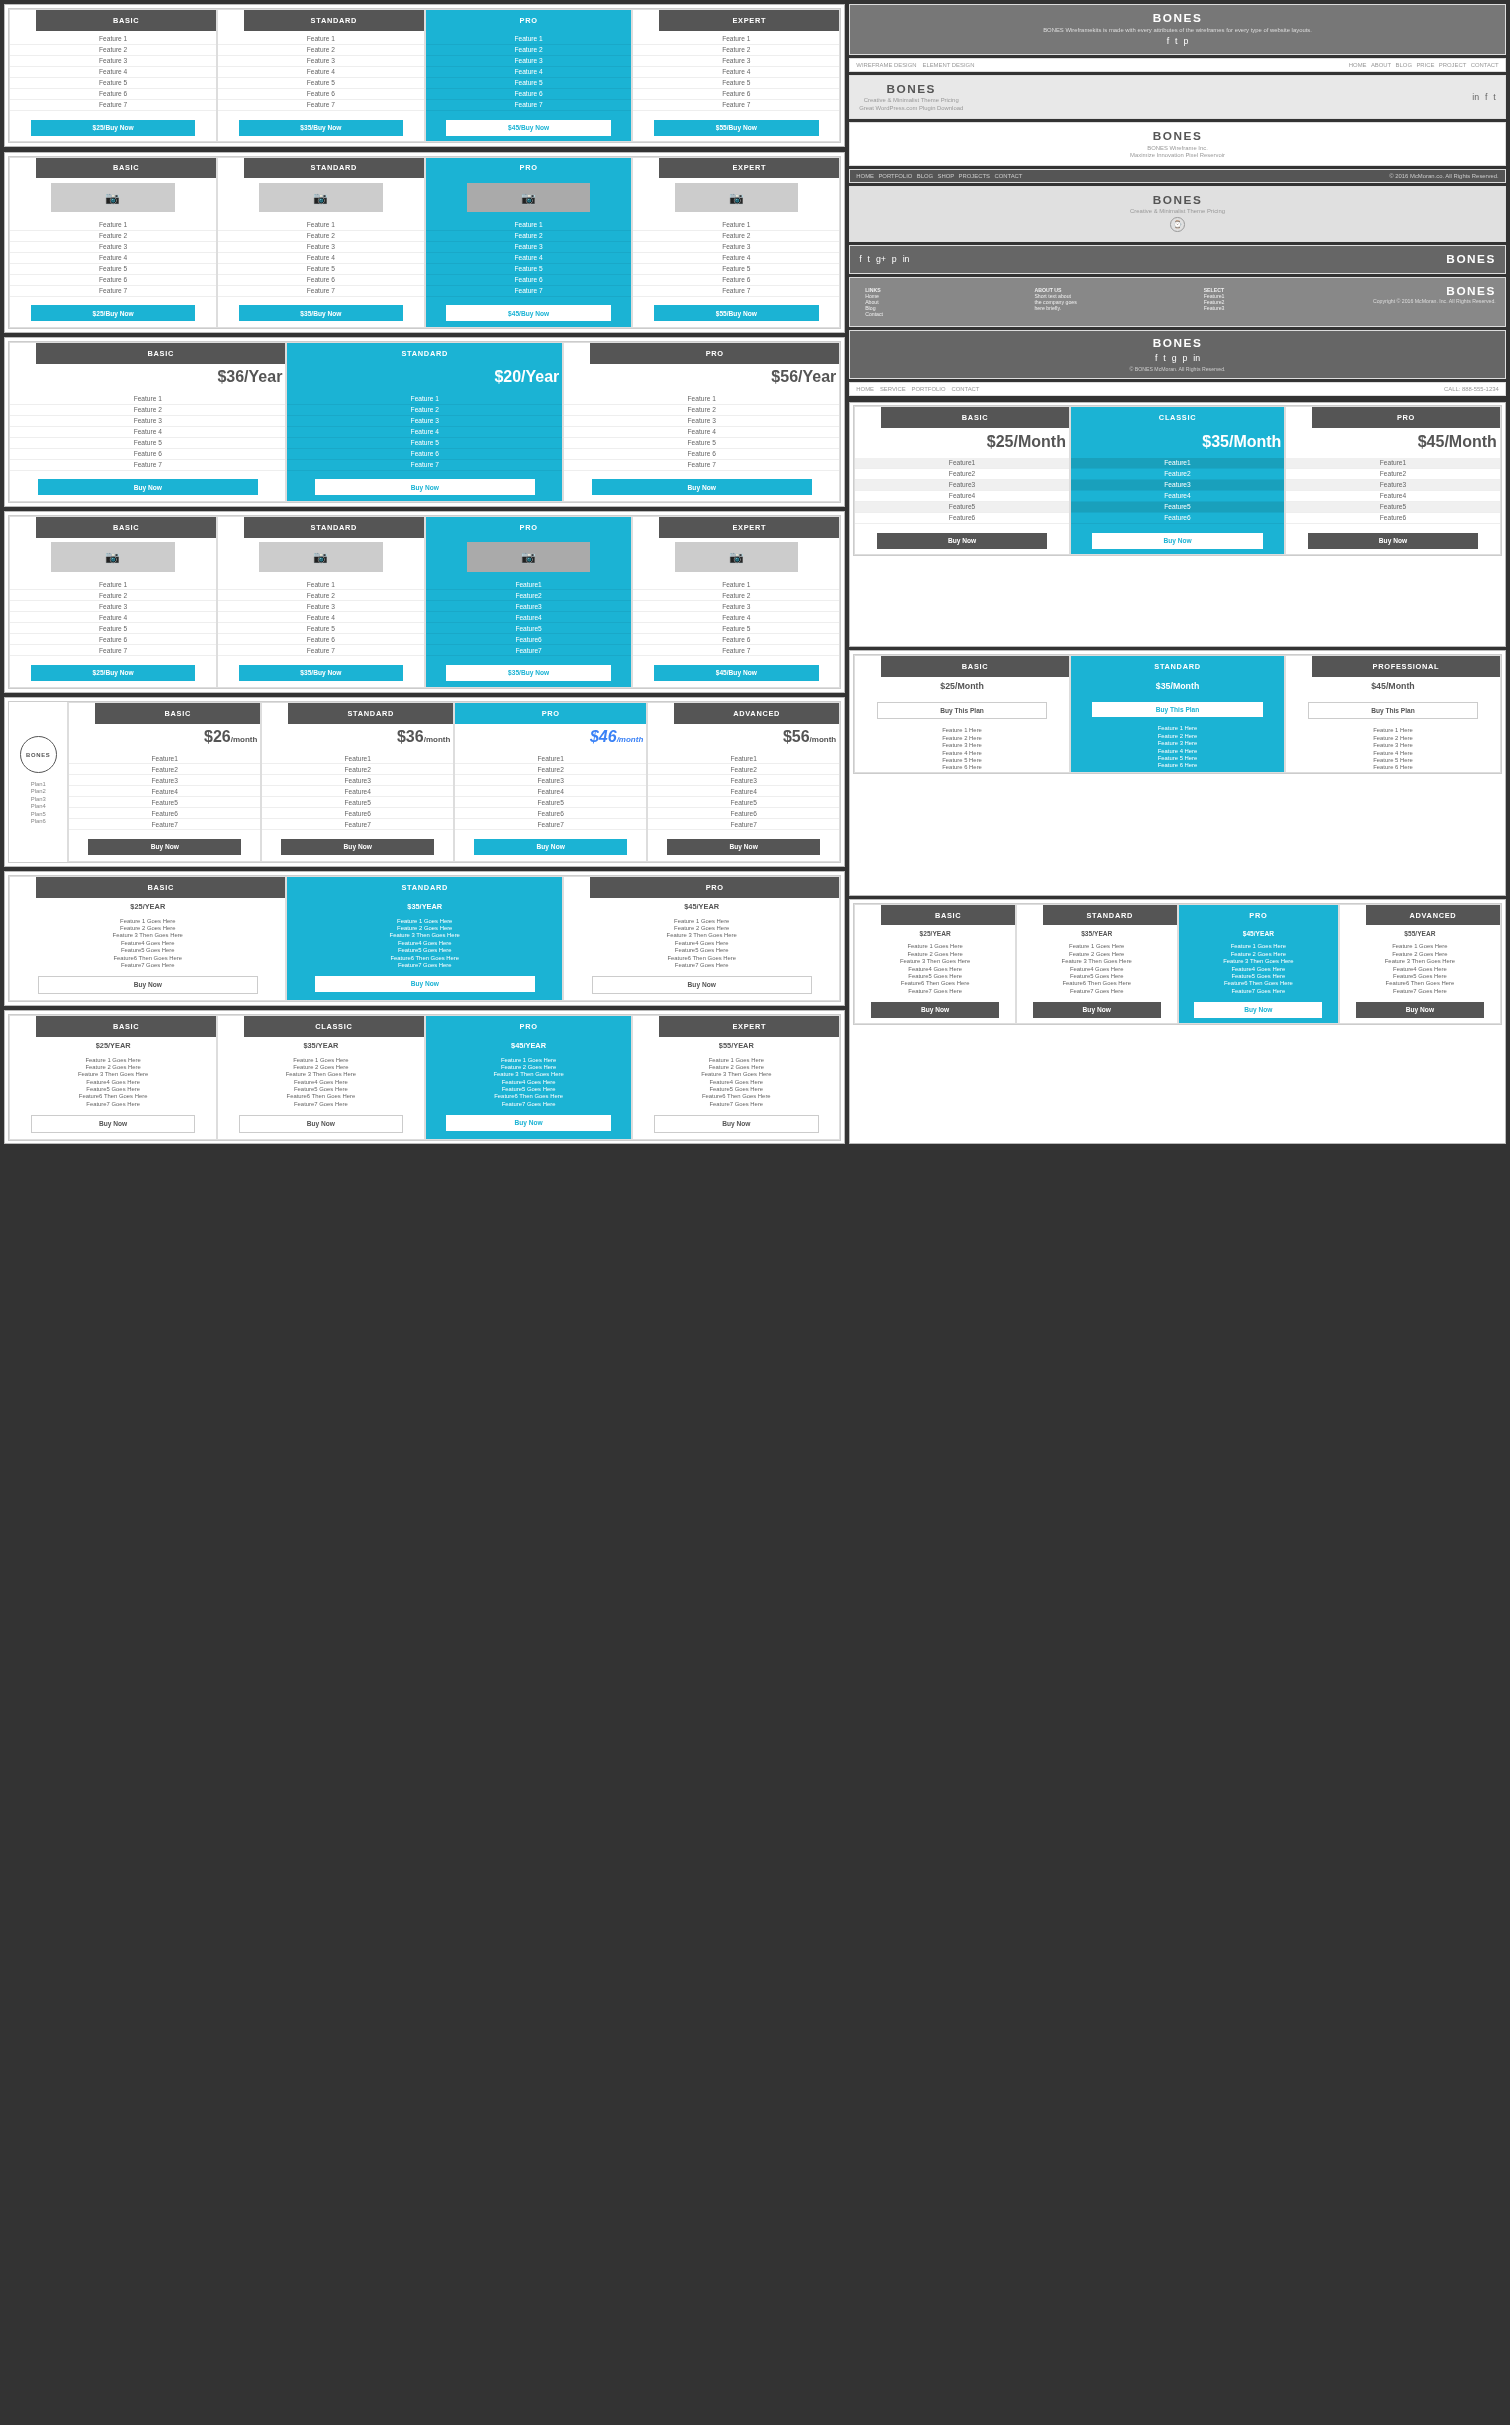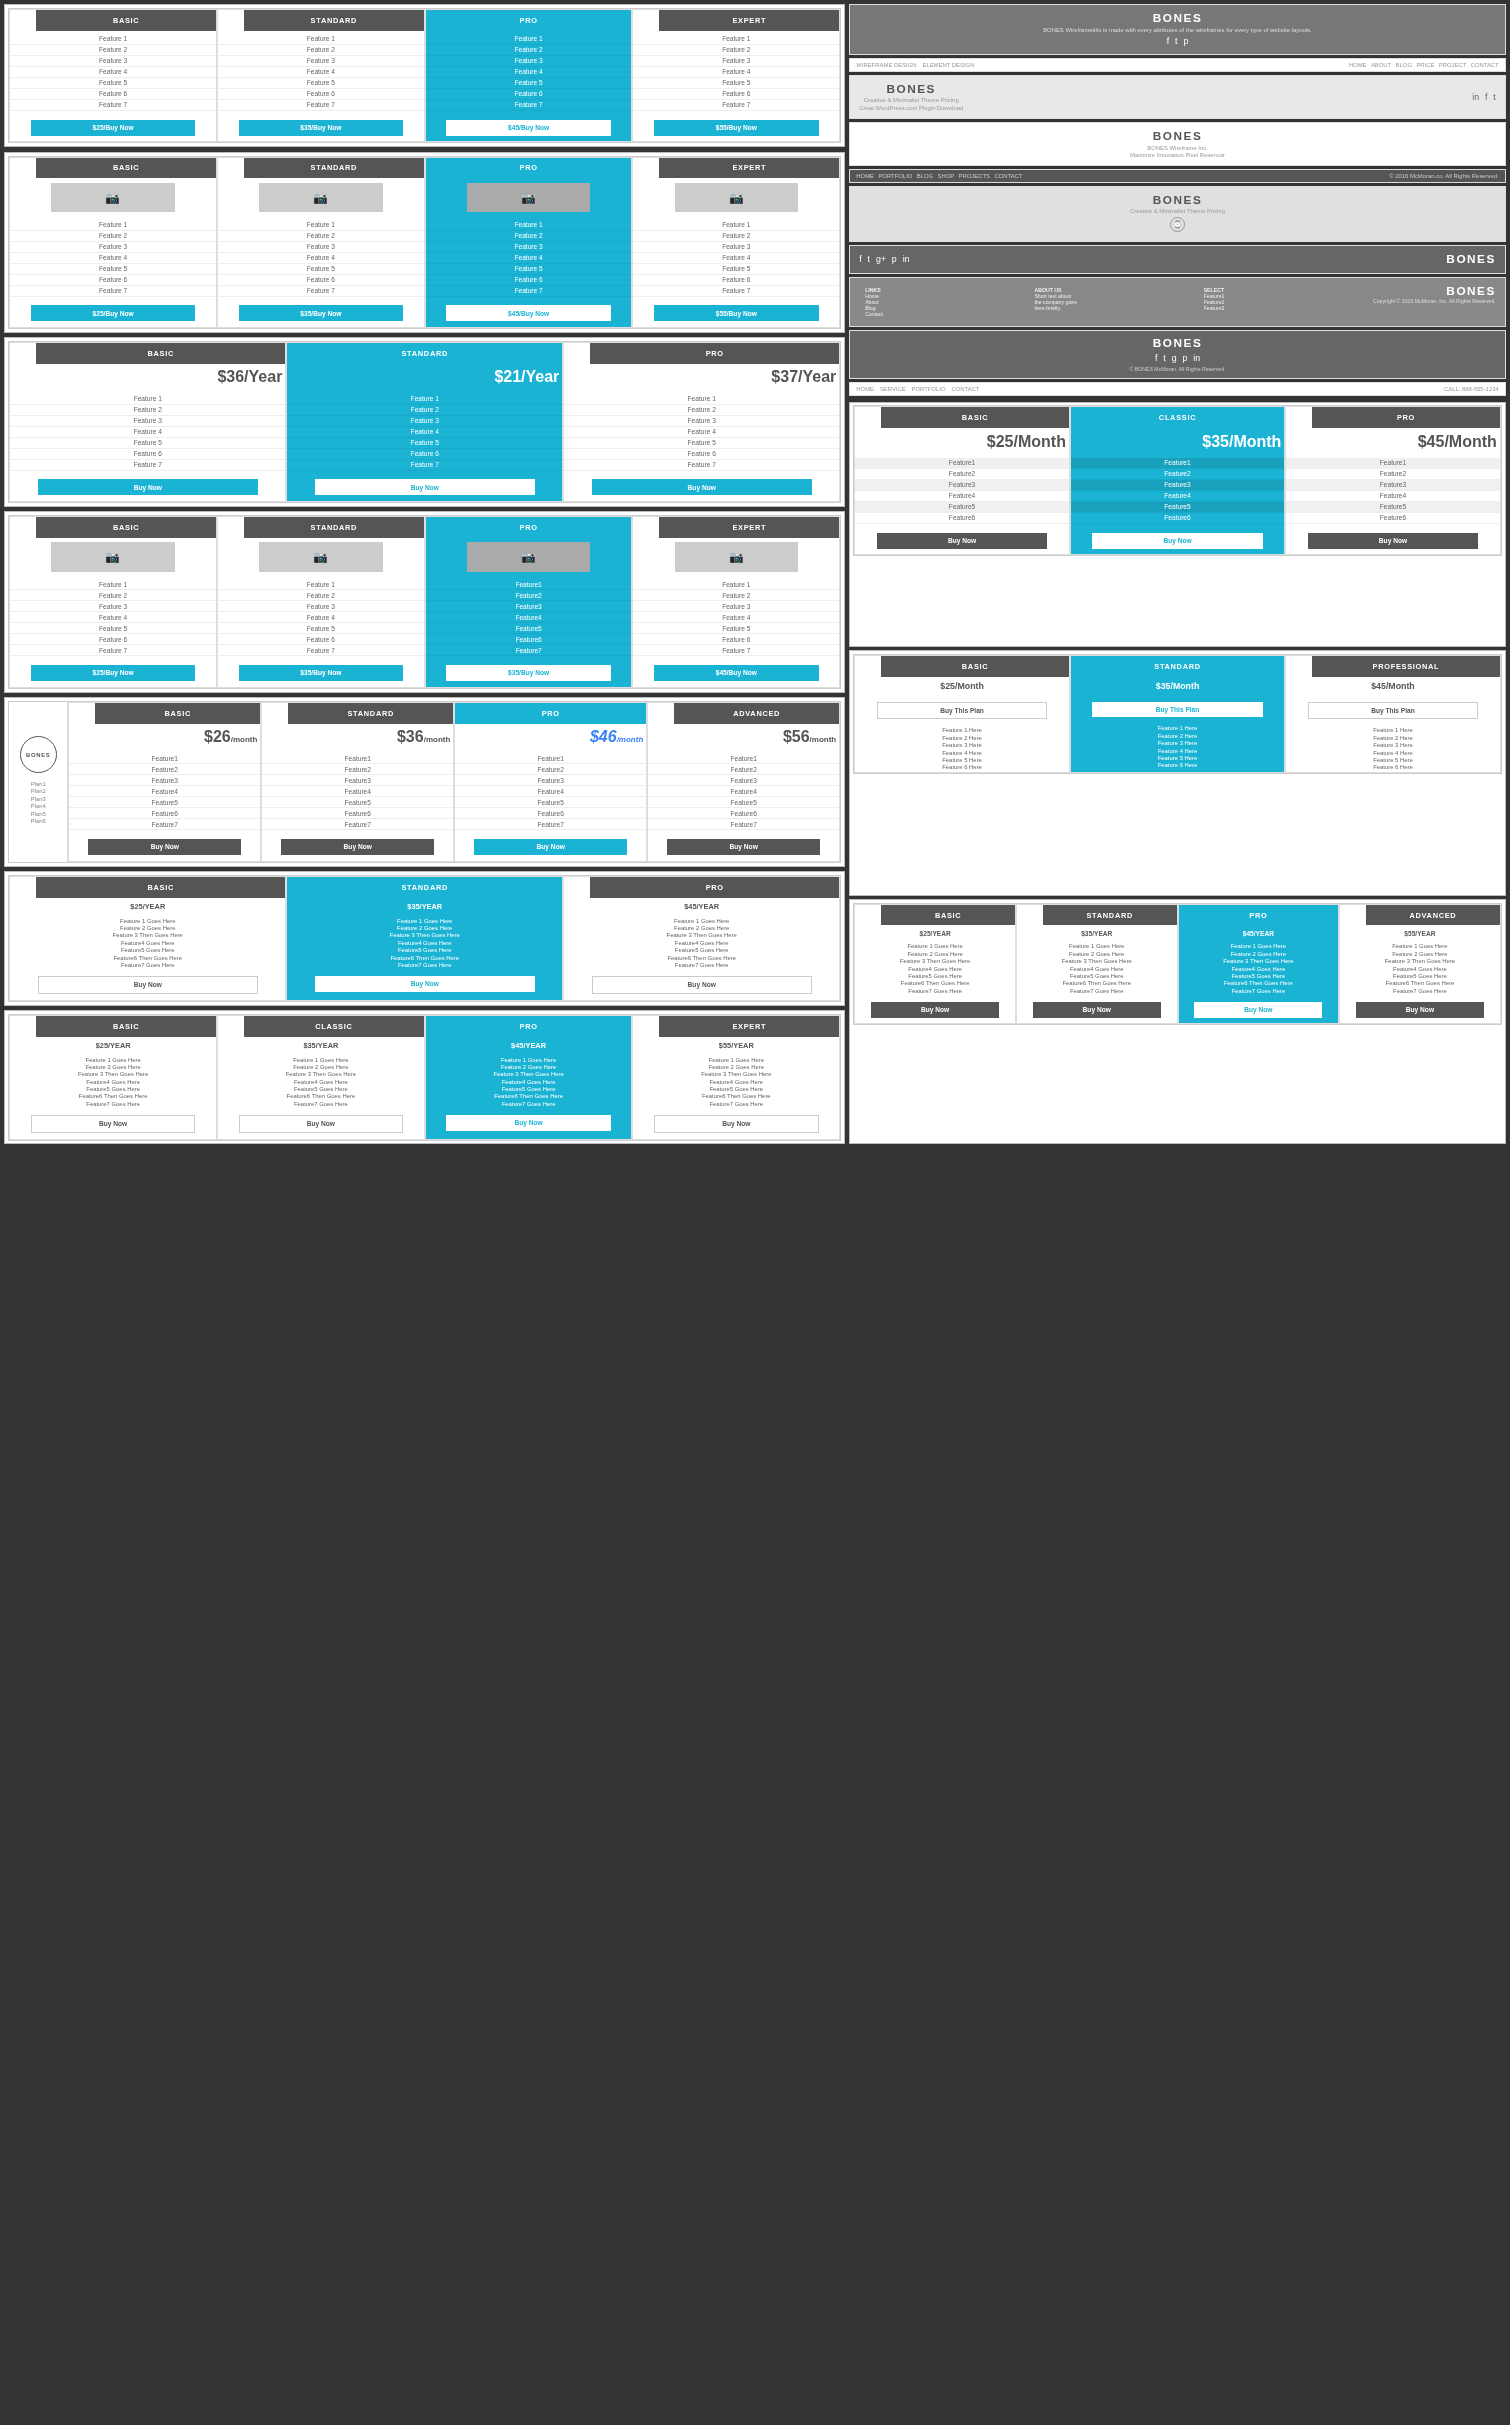--- a/index.html
+++ b/index.html
@@ -352,35 +352,35 @@
               <li>Feature 3</li>
               <li>Feature 4</li>
               <li>Feature 5</li>
               <li>Feature 6</li>
               <li>Feature 7</li>
             </ul>
             <button class="plan-btn">Buy Now</button>
           </div>
           <div class="plan-col" style="background:#1bb3d4;">
             <div class="plan-header" style="background:#1bb3d4;color:#fff;">STANDARD</div>
-            <div class="plan-price big" style="color:#fff;">$21/Year</div>
+            <div class="plan-price big" style="color:#fff;">$20/Year</div>
             <ul class="plan-features">
               <li style="background:#1bb3d4;color:#fff;border-bottom:0.7px solid #19a8c8;">Feature 1</li>
               <li style="background:#1bb3d4;color:#fff;border-bottom:0.7px solid #19a8c8;">Feature 2</li>
               <li style="background:#1bb3d4;color:#fff;border-bottom:0.7px solid #19a8c8;">Feature 3</li>
               <li style="background:#1bb3d4;color:#fff;border-bottom:0.7px solid #19a8c8;">Feature 4</li>
               <li style="background:#1bb3d4;color:#fff;border-bottom:0.7px solid #19a8c8;">Feature 5</li>
               <li style="background:#1bb3d4;color:#fff;border-bottom:0.7px solid #19a8c8;">Feature 6</li>
               <li style="background:#1bb3d4;color:#fff;border-bottom:0.7px solid #19a8c8;">Feature 7</li>
             </ul>
             <button class="plan-btn" style="background:#fff;color:#1bb3d4;">Buy Now</button>
           </div>
           <div class="plan-col">
             <div class="plan-header dark">PRO</div>
-            <div class="plan-price big">$37/Year</div>
+            <div class="plan-price big">$56/Year</div>
             <ul class="plan-features">
               <li>Feature 1</li>
               <li>Feature 2</li>
               <li>Feature 3</li>
               <li>Feature 4</li>
               <li>Feature 5</li>
               <li>Feature 6</li>
               <li>Feature 7</li>
             </ul>
             <button class="plan-btn">Buy Now</button>

